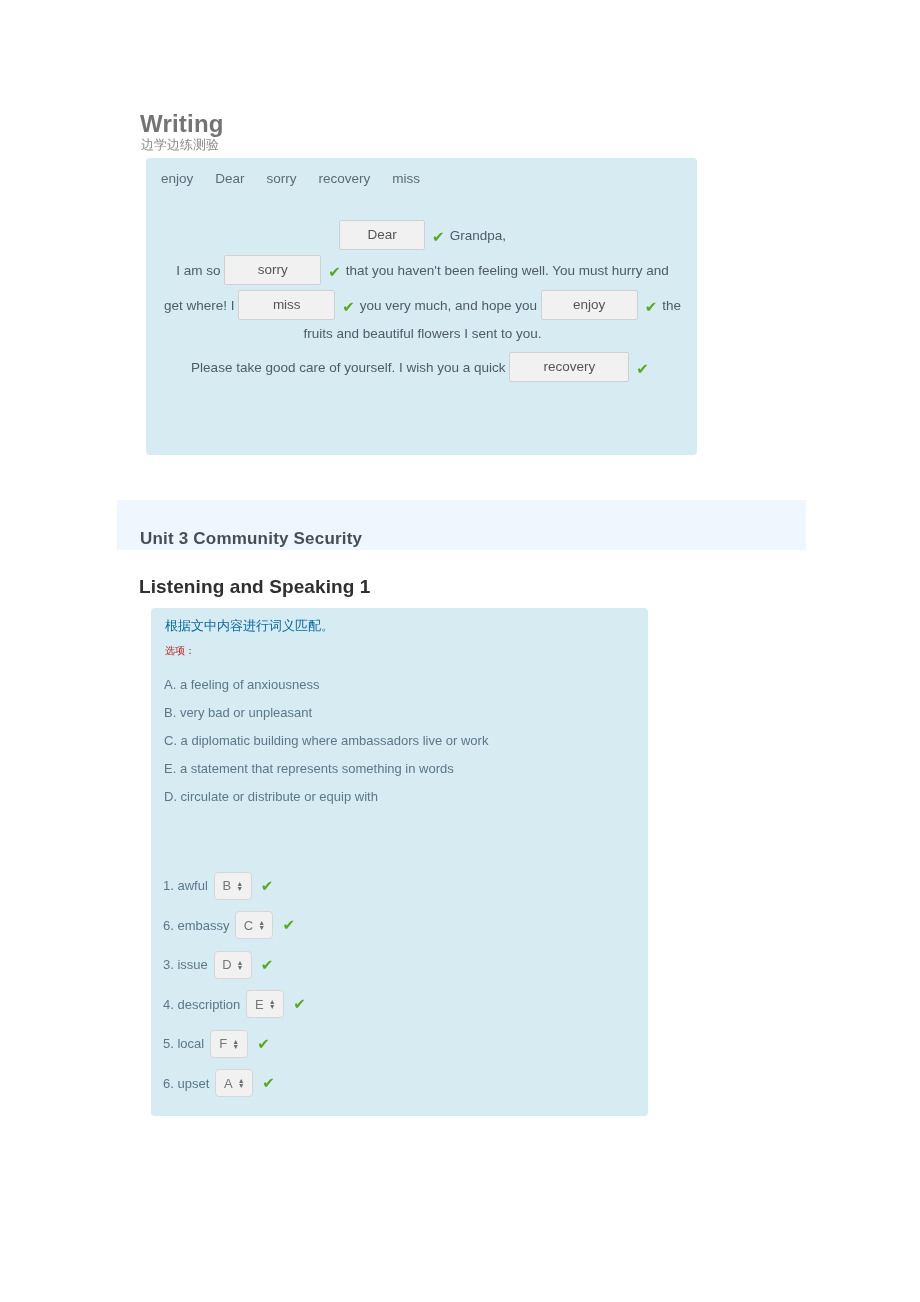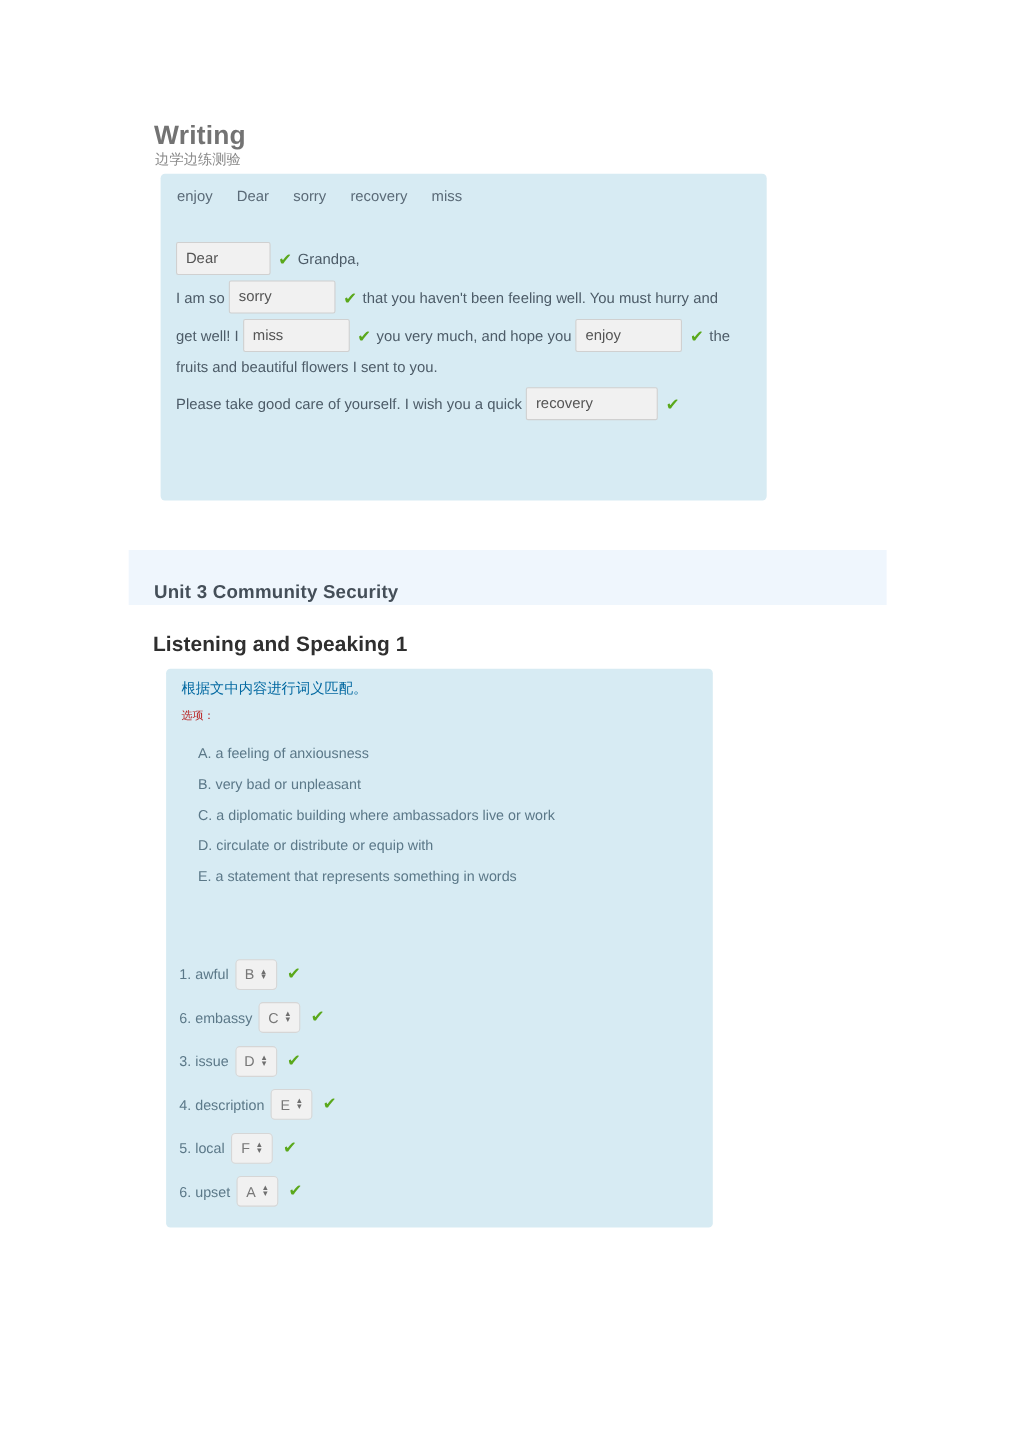--- a/index.html
+++ b/index.html
@@ -68,20 +68,21 @@
 
   
   .letter {
     position: absolute;
     left: 14px;
     top: 62px;
     width: 525px;
     font-size: 13.5px;
     color: #4d5c68;
     line-height: 27px;
+    text-align: center;
   }
   .letter-line {
     display: block;
     margin-bottom: 5px;
   }
   .letter-line.tight { margin-bottom: 0; }
 
   .blank {
     display: inline-block;
     vertical-align: middle;
@@ -164,21 +165,20 @@
     position: absolute;
     left: 13px;
     top: 63px;
     font-size: 13px;
     color: #5b7888;
   }
   .options .opt {
     display: block;
     line-height: 28px;
     white-space: nowrap;
-    margin-left: 16px;
   }
 
   .matches {
     position: absolute;
     left: 12px;
     top: 258px;
   }
   .match-row {
     display: flex;
     align-items: center;
@@ -237,21 +237,21 @@
     <div class="letter-line">
       <span class="blank w1">Dear</span><span class="check">✔</span><span class="ltxt">Grandpa,</span>
     </div>
 
     <div class="letter-line">
       <span class="ltxt">I am so</span>
       <span class="blank w2">sorry</span><span class="check">✔</span><span class="ltxt">that you haven't been feeling well. You must hurry and</span>
     </div>
 
     <div class="letter-line tight">
-      <span class="ltxt">get well! I</span>
+      <span class="ltxt">get where! I</span>
       <span class="blank w3">miss</span><span class="check">✔</span><span class="ltxt">you very much, and hope you</span>
       <span class="blank w4">enjoy</span><span class="check">✔</span><span class="ltxt">the</span>
     </div>
 
     <div class="letter-line">fruits and beautiful flowers I sent to you.</div>
 
     <div class="letter-line">
       <span class="ltxt">Please take good care of yourself. I wish you a quick</span>
       <span class="blank w5">recovery</span><span class="check">✔</span>
     </div>
@@ -266,22 +266,22 @@
 
 <div class="panel panel-listening">
 
   <div class="instruction">根据文中内容进行词义匹配。</div>
   <div class="optlabel">选项：</div>
 
   <div class="options">
     <span class="opt">A. a feeling of anxiousness</span>
     <span class="opt">B. very bad or unpleasant</span>
     <span class="opt">C. a diplomatic building where ambassadors live or work</span>
+    <span class="opt">E. a statement that represents something in words</span>
     <span class="opt">D. circulate or distribute or equip with</span>
-    <span class="opt">E. a statement that represents something in words</span>
   </div>
 
   <div class="matches">
 
     <div class="match-row">
       <span class="match-label">1. awful</span>
       <span class="select-box">
         <span class="select-val">B</span>
         <span class="spin">
             <span>▲</span>

